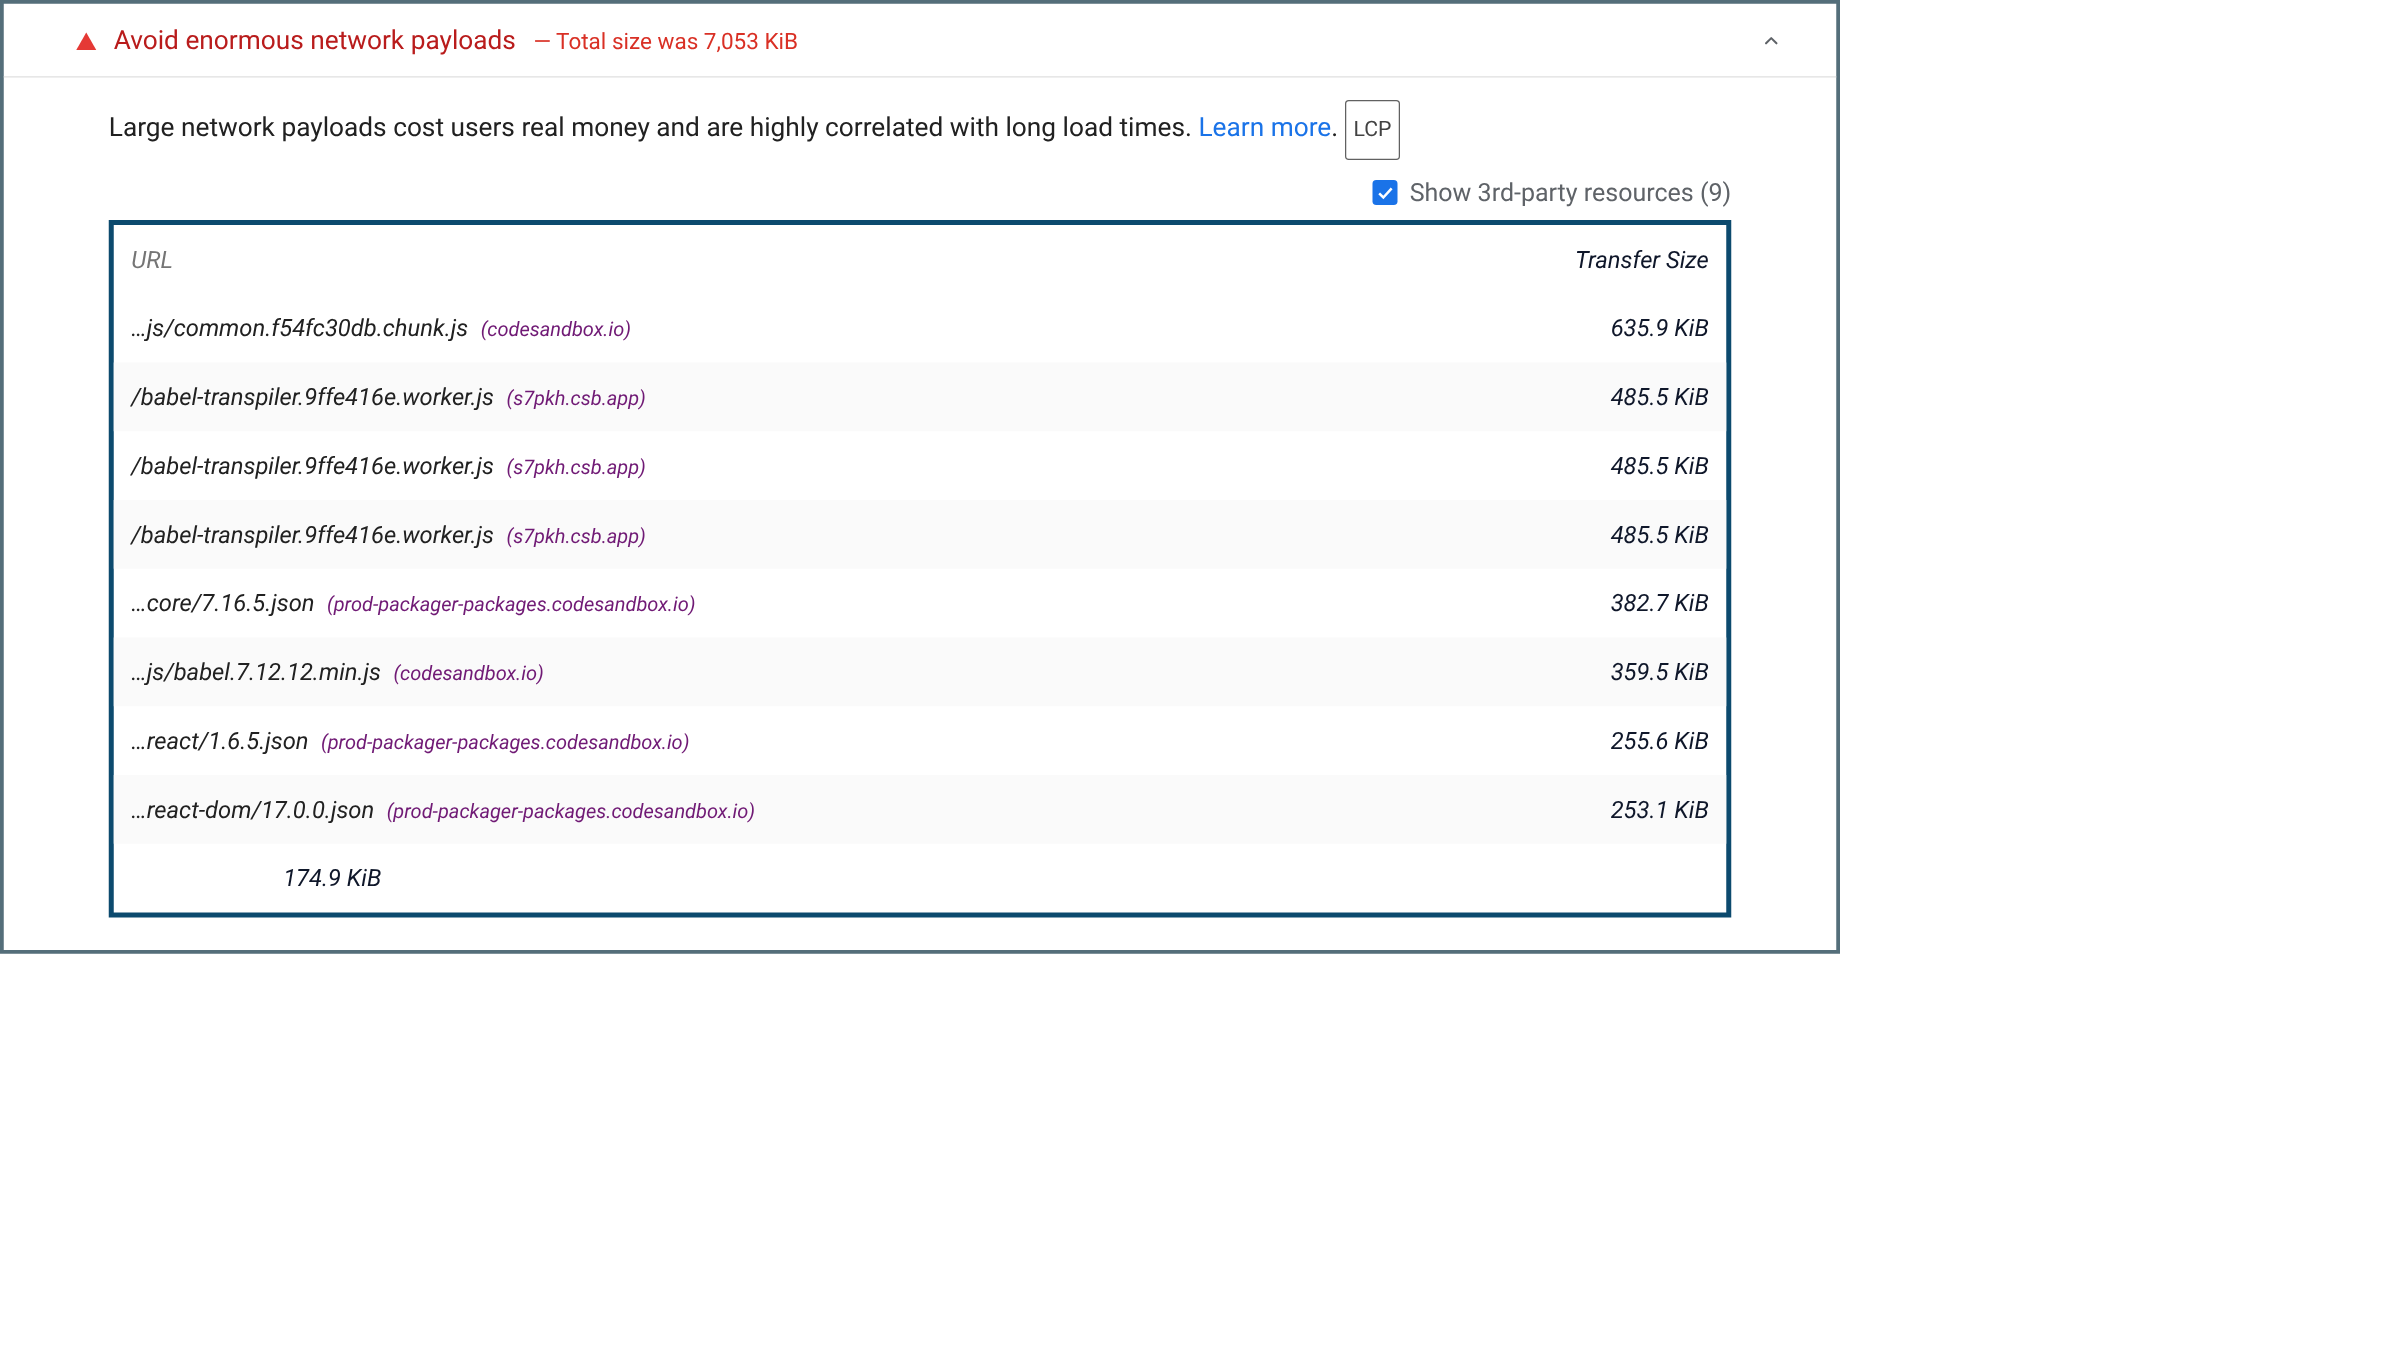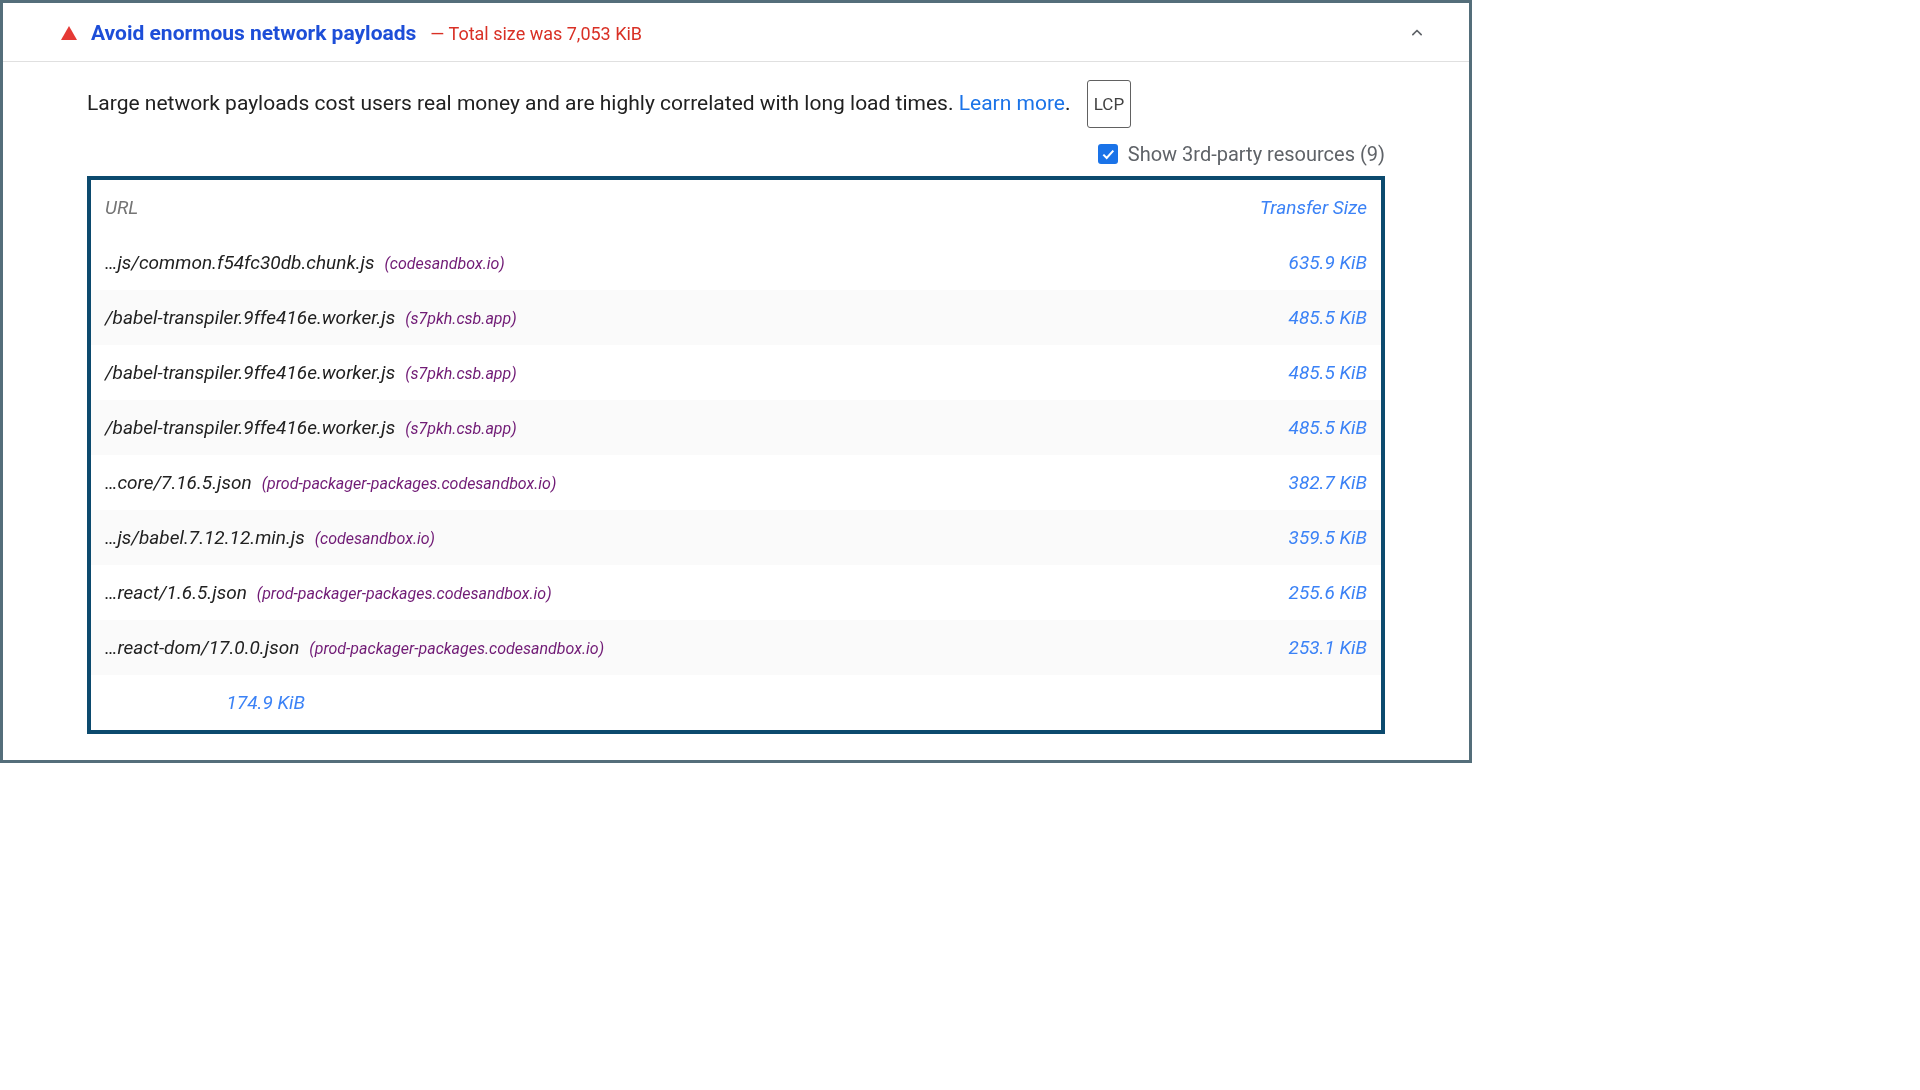--- a/index.html
+++ b/index.html
@@ -26,22 +26,22 @@
   }
   .triangle-icon {
     width: 0; height: 0;
     border-left: 8px solid transparent;
     border-right: 8px solid transparent;
     border-bottom: 14px solid #e53935;
     flex-shrink: 0;
   }
   .audit-title {
     font-size: 21px;
-    font-weight: 700;
-    color: #1d4ed8;
+    font-weight: 400;
+    color: #b91c1c;
   }
   .audit-summary {
     font-size: 18px;
     color: #d93025;
     font-weight: 400;
   }
   .chevron {
     margin-left: auto;
     width: 24px; height: 24px;
     display: flex; align-items: center; justify-content: center;
@@ -63,21 +63,20 @@
   }
   .lcp-badge {
     display: inline-block;
     border: 1.5px solid #616161;
     border-radius: 3px;
     padding: 12px 6px;
     font-size: 17px;
     color: #424242;
     vertical-align: baseline;
     line-height: 1.3;
-    margin-left: 11px;
   }
   .toggle-row {
     display: flex;
     justify-content: flex-end;
     align-items: center;
     margin-top: 14px;
     margin-bottom: 10px;
     gap: 10px;
     font-size: 20px;
     color: #5f6368;
@@ -102,21 +101,21 @@
     align-items: center;
     padding: 16px 14px;
     font-size: 19px;
   }
   .thead {
     color: #757575;
     font-weight: 400;
   }
   .trow:nth-child(even) { background: #fafafa; }
   .col-url { flex: 1 1 auto; display: flex; align-items: baseline; gap: 10px; min-width: 0;}
-  .col-size { flex: 0 0 200px; text-align: right; color: #3b82f6; }
+  .col-size { flex: 0 0 200px; text-align: right; color: #0f172a; }
   .url-text { color: #212121; }
   .origin-text { color: #701a75; font-size: 16px; }
 </style>
 </head>
 <body>
 
 <div class="panel">
 
   <div class="audit-header">
     <span class="triangle-icon"></span>

